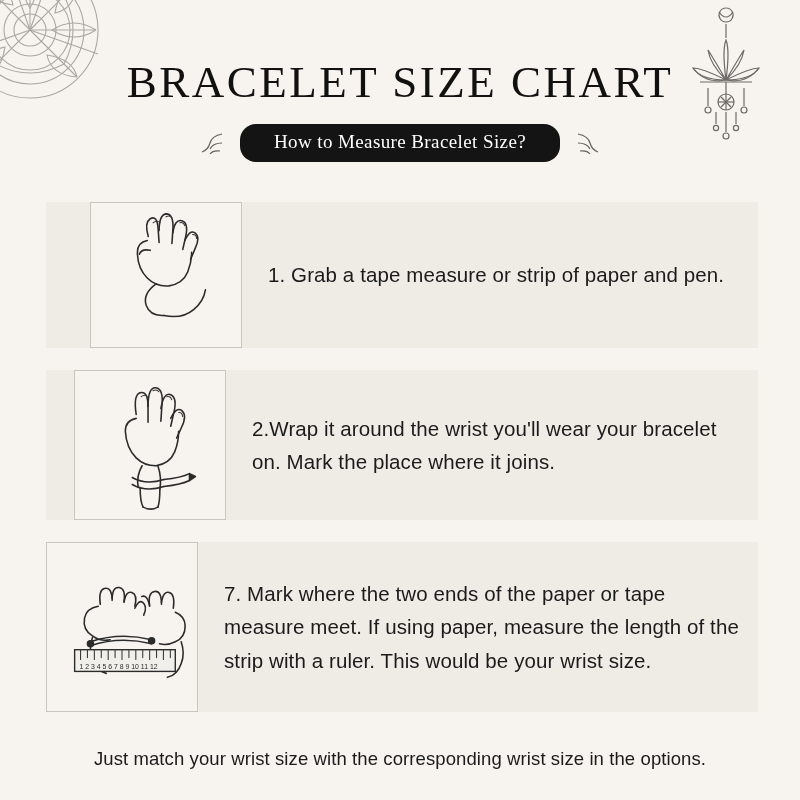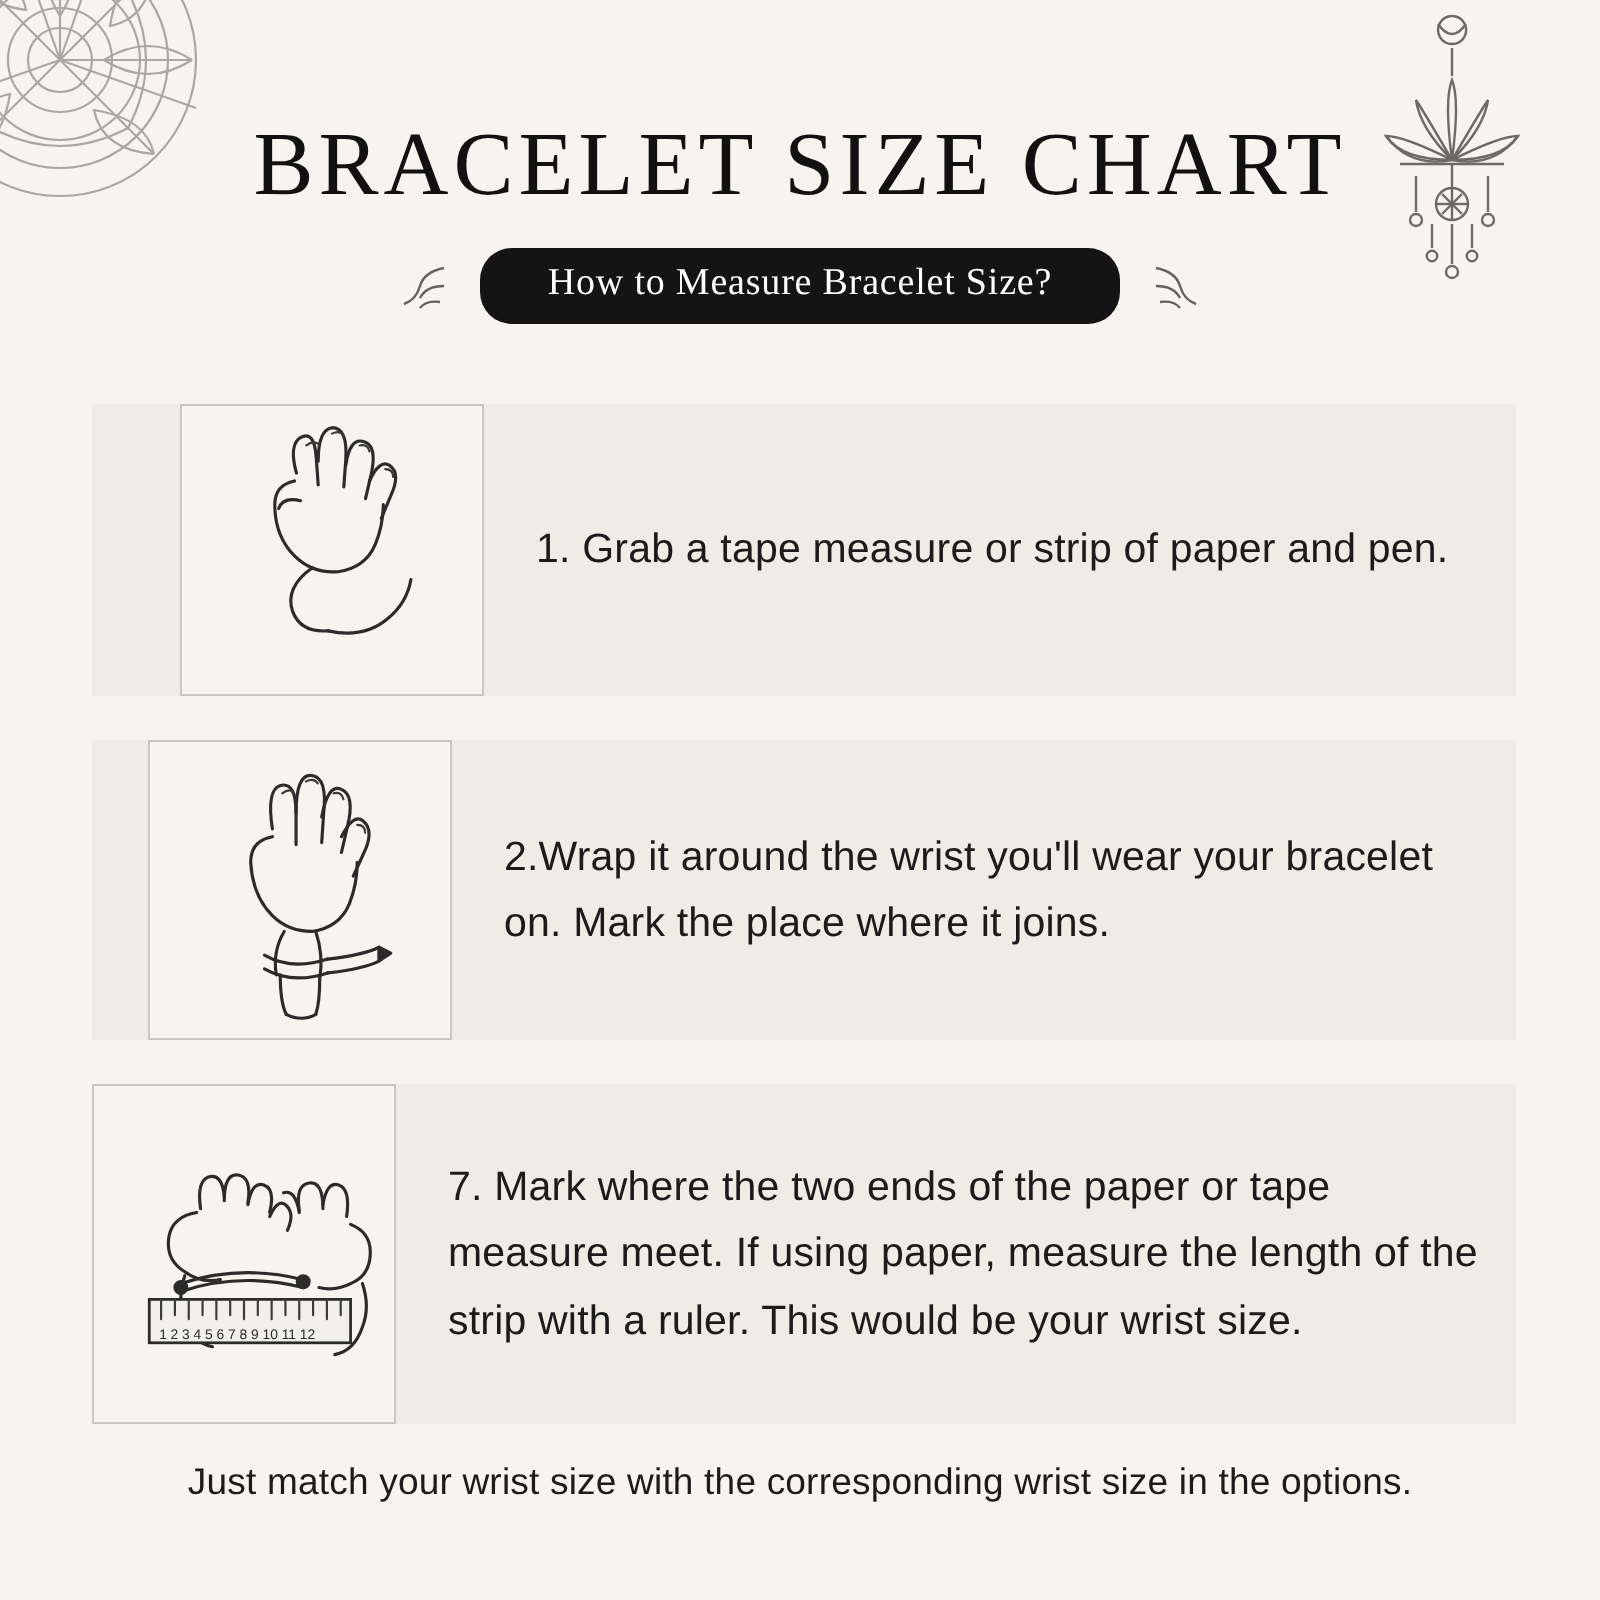--- a/index.html
+++ b/index.html
@@ -102,21 +102,21 @@
     padding: 0 16px 0 26px;
     font-size: 20.5px;
     line-height: 1.62;
     color: #1b1b1b;
     letter-spacing: .1px;
   }
 
   
   .footer {
     position: absolute;
-    left: 0; top: 730px; width: 800px;
+    left: 0; top: 748px; width: 800px;
     text-align: center;
     font-size: 18.5px;
     color: #1b1b1b;
     letter-spacing: .1px;
   }
 
   .ln { fill: none; stroke: #2b2b2b; stroke-width: 1.6; stroke-linecap: round; stroke-linejoin: round; }
   .ln-thin { fill: none; stroke: #3a3a3a; stroke-width: 1.1; stroke-linecap: round; }
   .ln-fill { fill: #2b2b2b; }
   .deco { fill: none; stroke: #6d6a65; stroke-width: 1.1; }

